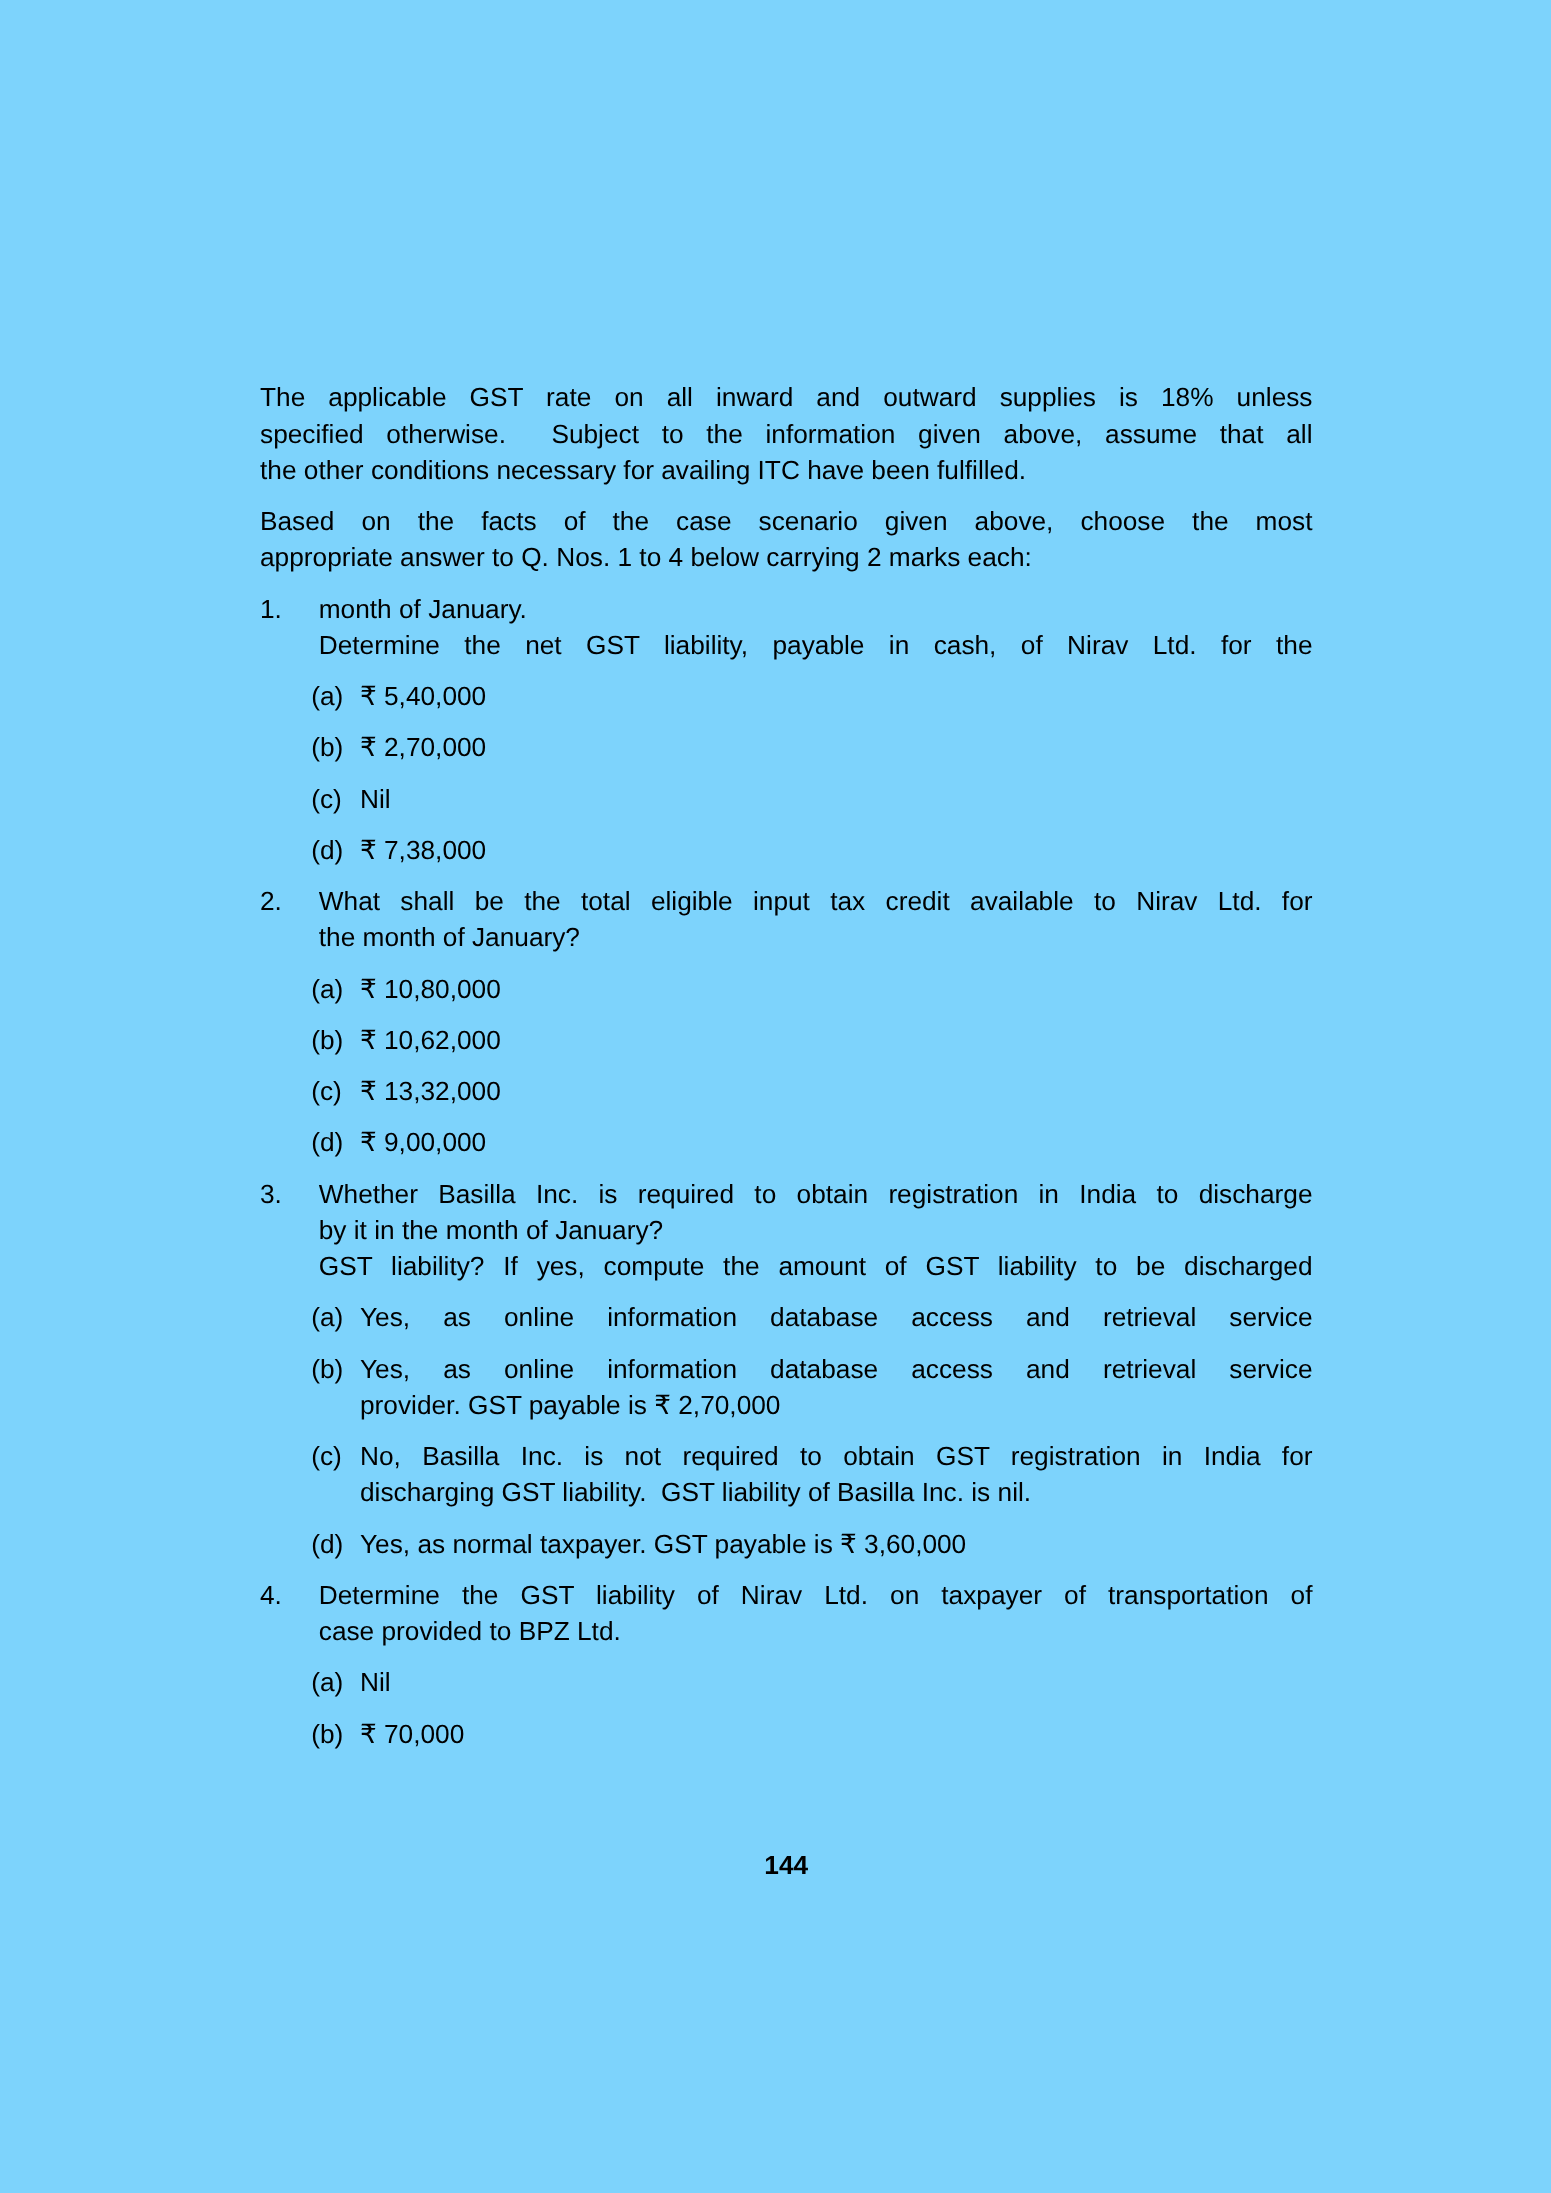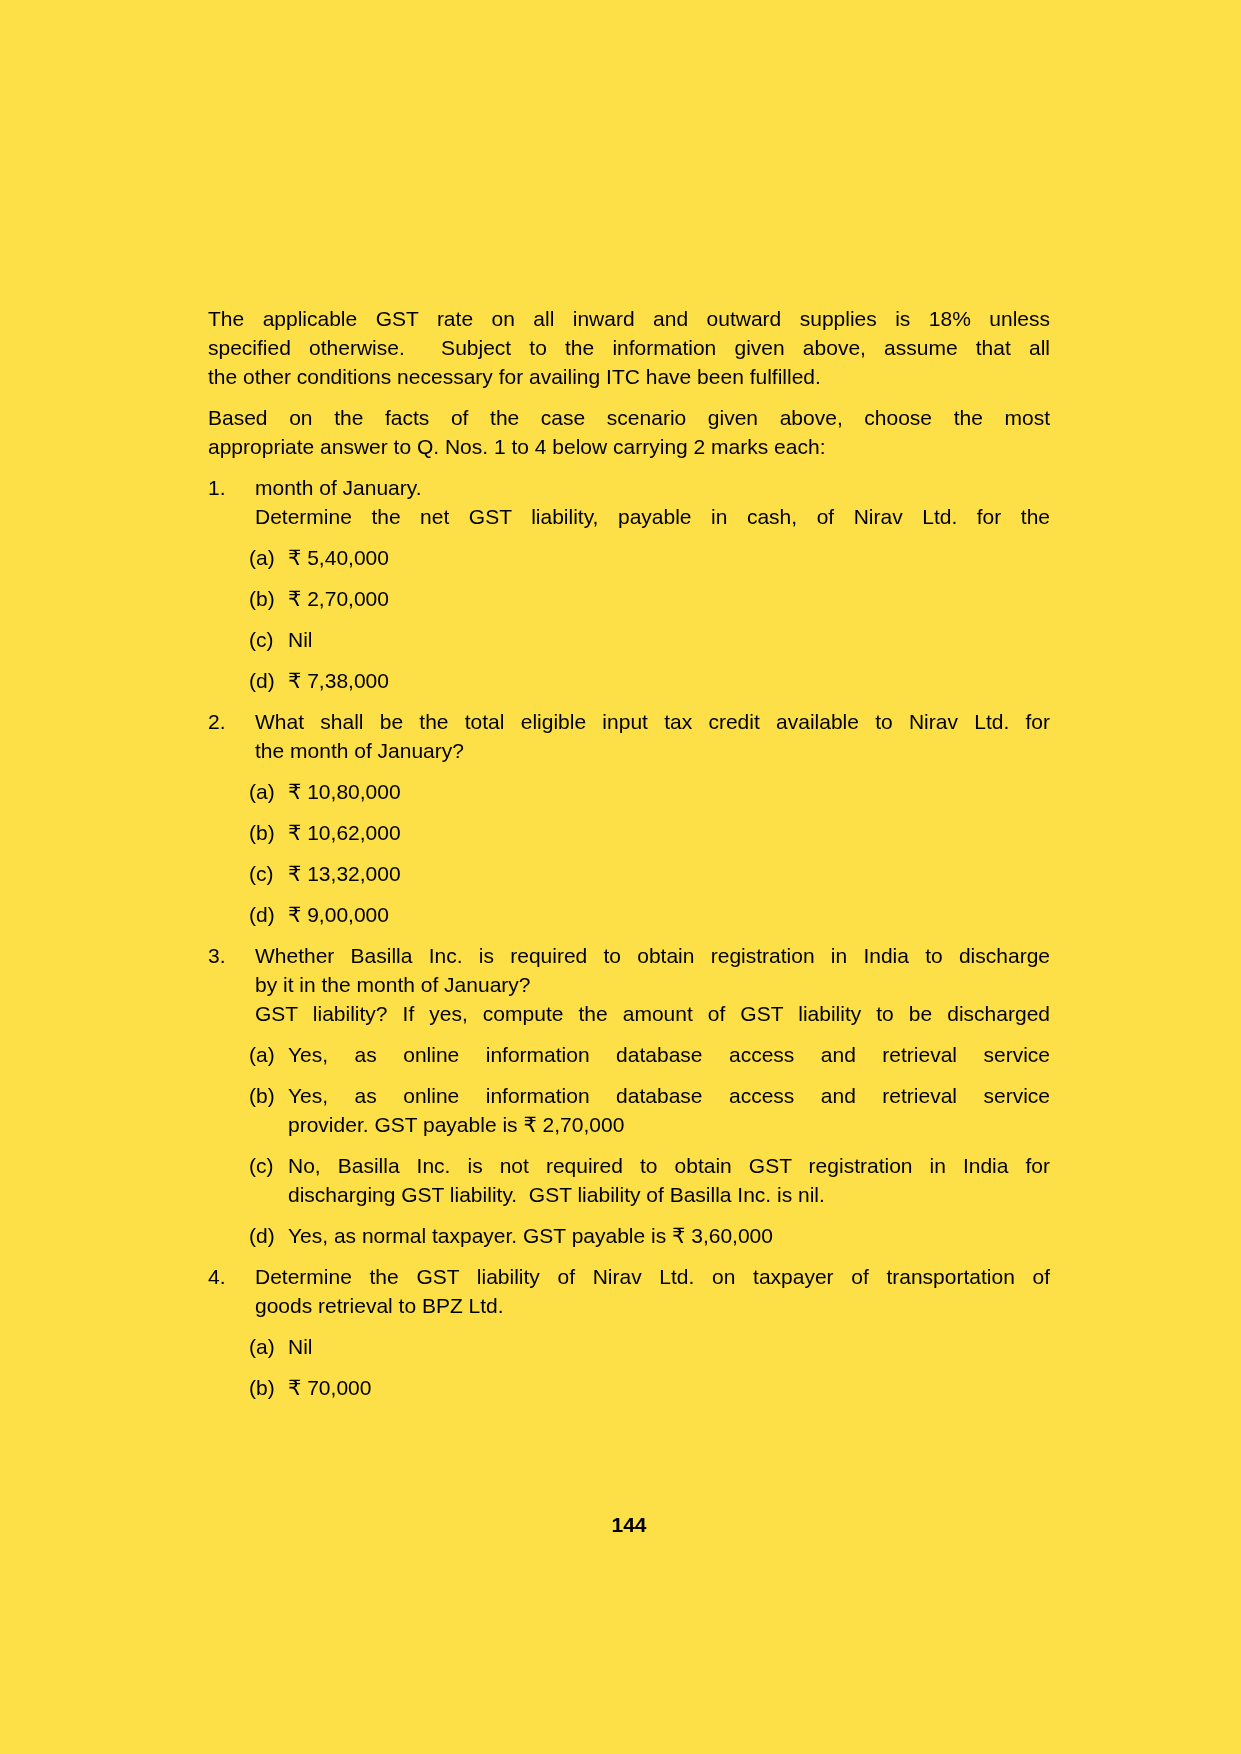--- a/index.html
+++ b/index.html
@@ -1,20 +1,20 @@
 <!DOCTYPE html>
 <html><head>
 <meta charset="utf-8">
 <style>
   html,body{margin:0;padding:0;background:#ffffff;}
   .page{
     position:relative;
     width:1241px;
     height:1754px;
-    background:#fde047;
+    background:#7dd3fc;
     color:#000000;
     font-family:"Liberation Sans","DejaVu Sans",sans-serif;
     font-size:21px;
     line-height:29px;
     overflow:hidden;
   }
   .content{
     position:absolute;
     left:208px;
     top:304px;
@@ -26,21 +26,21 @@
   .jl{text-align:justify;text-align-last:justify;}
   .qrow{display:flex;margin:0 0 12px 0;}
   .qnum{width:47px;flex:none;}
   .qtext{flex:1;min-width:0;}
   .opt{display:flex;margin:0 0 12px 41px;}
   .optmark{width:39px;flex:none;}
   .optbody{flex:1;min-width:0;}
   .pagenum{
     position:absolute;
     left:208px;
-    top:1510px;
+    top:1478px;
     width:842px;
     text-align:center;
     font-weight:bold;
   }
 </style>
 </head>
 <body>
 
 <div class="page">
   <div class="content">
@@ -159,21 +159,21 @@
           <span class="ln">Yes, as normal taxpayer. GST payable is ₹ 3,60,000</span>
         </div>
       </div>
     </div>
 
     <div>
       <div class="qrow">
         <span class="qnum">4.</span>
         <div class="qtext">
           <span class="ln jl">Determine the GST liability of Nirav Ltd. on taxpayer of transportation of</span>
-          <span class="ln">goods retrieval to BPZ Ltd.</span>
+          <span class="ln">case provided to BPZ Ltd.</span>
         </div>
       </div>
       <div class="opt">
         <span class="optmark">(a)</span>
         <div class="optbody">
           <span class="ln">Nil</span>
         </div>
       </div>
       <div class="opt">
         <span class="optmark">(b)</span>

